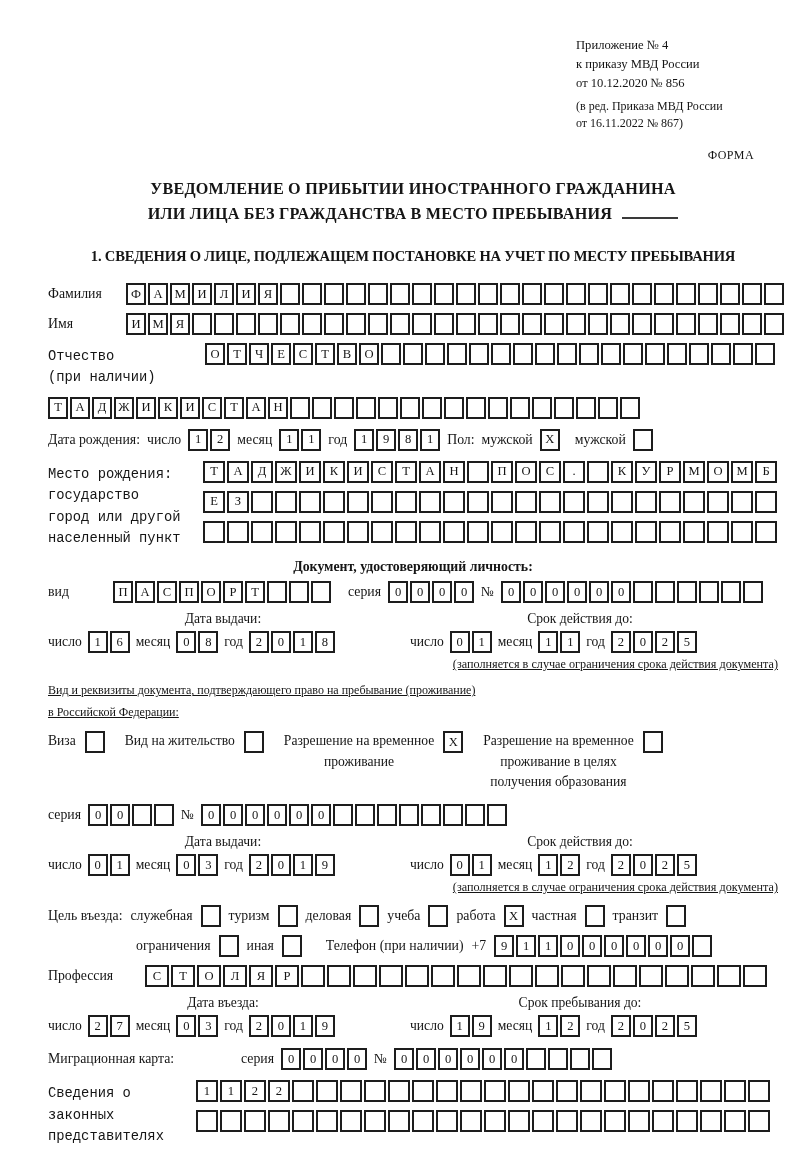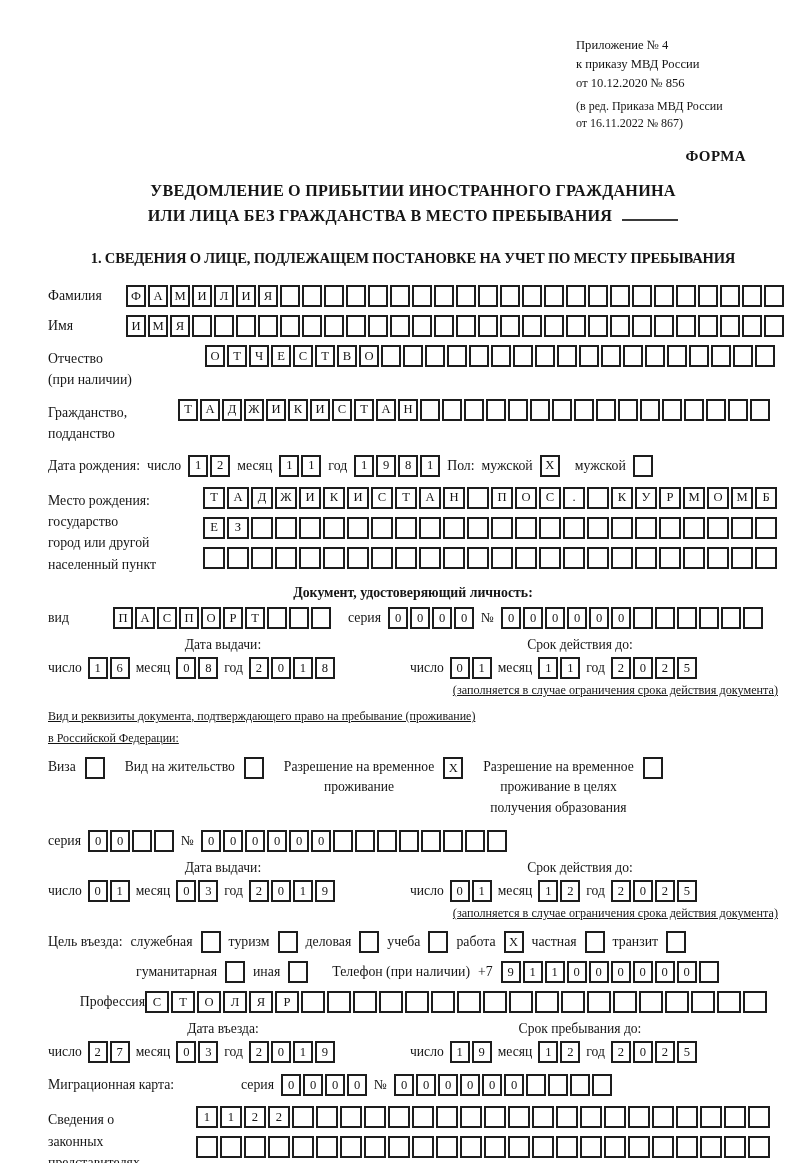--- a/index.html
+++ b/index.html
@@ -4,29 +4,29 @@
 <style>
   html,body{margin:0;padding:0;background:#fff;}
   .page{
     position:relative;width:800px;height:1163px;background:#fff;color:#151515;
     font-family:"Liberation Serif","DejaVu Serif",serif;box-sizing:border-box;
     padding:36px 22px 14px 48px;overflow:hidden;
   }
   .hdr{margin-left:528px;font-size:12.6px;line-height:1.5;}
   .hdr-sub{font-size:12px;line-height:1.45;}
   .hdr-sub.first{margin-top:5px;}
-  .forma{font-weight:bold;text-align:right;margin:16px 32px 0 0;font-size:15px;letter-spacing:.4px;}
+  .forma{font-weight:normal;text-align:right;margin:16px 24px 0 0;font-size:12px;letter-spacing:.4px;}
   .title{text-align:center;font-weight:bold;font-size:16.2px;margin-top:14px;line-height:1.5;letter-spacing:.2px;}
   .tuline{display:inline-block;width:56px;border-bottom:2.2px solid #3a3a3a;height:2px;margin-left:10px;}
   .sec1{font-weight:bold;font-size:14.6px;margin-top:22px;text-align:center;white-space:nowrap;letter-spacing:-0.2px;}
 
   .frow{display:flex;align-items:flex-start;margin-top:8px;font-size:13.8px;}
   .lbl{flex:none;padding-top:3px;}
-  .lblblock{flex:none;line-height:1.55;padding-top:3px;}
-  .w78{width:78px;} .w130{width:130px;} .w157{width:157px;} .w155{width:155px;} .w95{width:97px;text-align:right;} .w148{width:148px;}
+  .lblblock{flex:none;line-height:1.55;padding-top:3px;font-family:Liberation Mono, monospace;}
+  .w78{width:78px;} .w130{width:130px;} .w157{width:157px;} .w155{width:155px;} .w95{width:97px;} .w148{width:148px;}
 
   .cells{display:flex;flex:none;gap:2px;}
   .cell{flex:none;width:20px;height:22px;border:2px solid #1d1d1d;box-sizing:border-box;background:#fff;
         display:flex;align-items:center;justify-content:center;font-size:12.6px;font-family:inherit;}
   .cells.wide .cell{width:22px;}
   .cells.prof .cell{width:24px;}
   .rowstack{display:flex;flex-direction:column;gap:8px;}
 
   .inline-row{display:flex;align-items:center;gap:7px;flex-wrap:nowrap;}
   .center-bold{text-align:center;font-weight:bold;font-size:13.8px;margin-top:10px;}
@@ -175,24 +175,20 @@
         <span class="cell"></span>
         <span class="cell"></span>
         <span class="cell"></span>
         <span class="cell"></span>
         <span class="cell"></span>
         <span class="cell"></span>
       </div>
   </div>
 
   <div class="frow">
-    <div class="lblblock w130">
-      <div>Гражданство,</div>
-      <div>подданство</div>
-    </div>
     <div class="cells">
         <span class="cell">Т</span>
         <span class="cell">А</span>
         <span class="cell">Д</span>
         <span class="cell">Ж</span>
         <span class="cell">И</span>
         <span class="cell">К</span>
         <span class="cell">И</span>
         <span class="cell">С</span>
         <span class="cell">Т</span>
@@ -577,21 +573,21 @@
     <span class="pair">
         <span>транзит</span>
         <span class="cells">
           <span class="cell"></span>
         </span>
       </span>
   </div>
 
   <div class="frow inline-row purpose purpose2">
     <span class="pair">
-        <span>гуманитарная</span>
+        <span>ограничения</span>
         <span class="cells">
           <span class="cell"></span>
         </span>
       </span>
     <span class="pair">
         <span>иная</span>
         <span class="cells">
           <span class="cell"></span>
         </span>
       </span>

